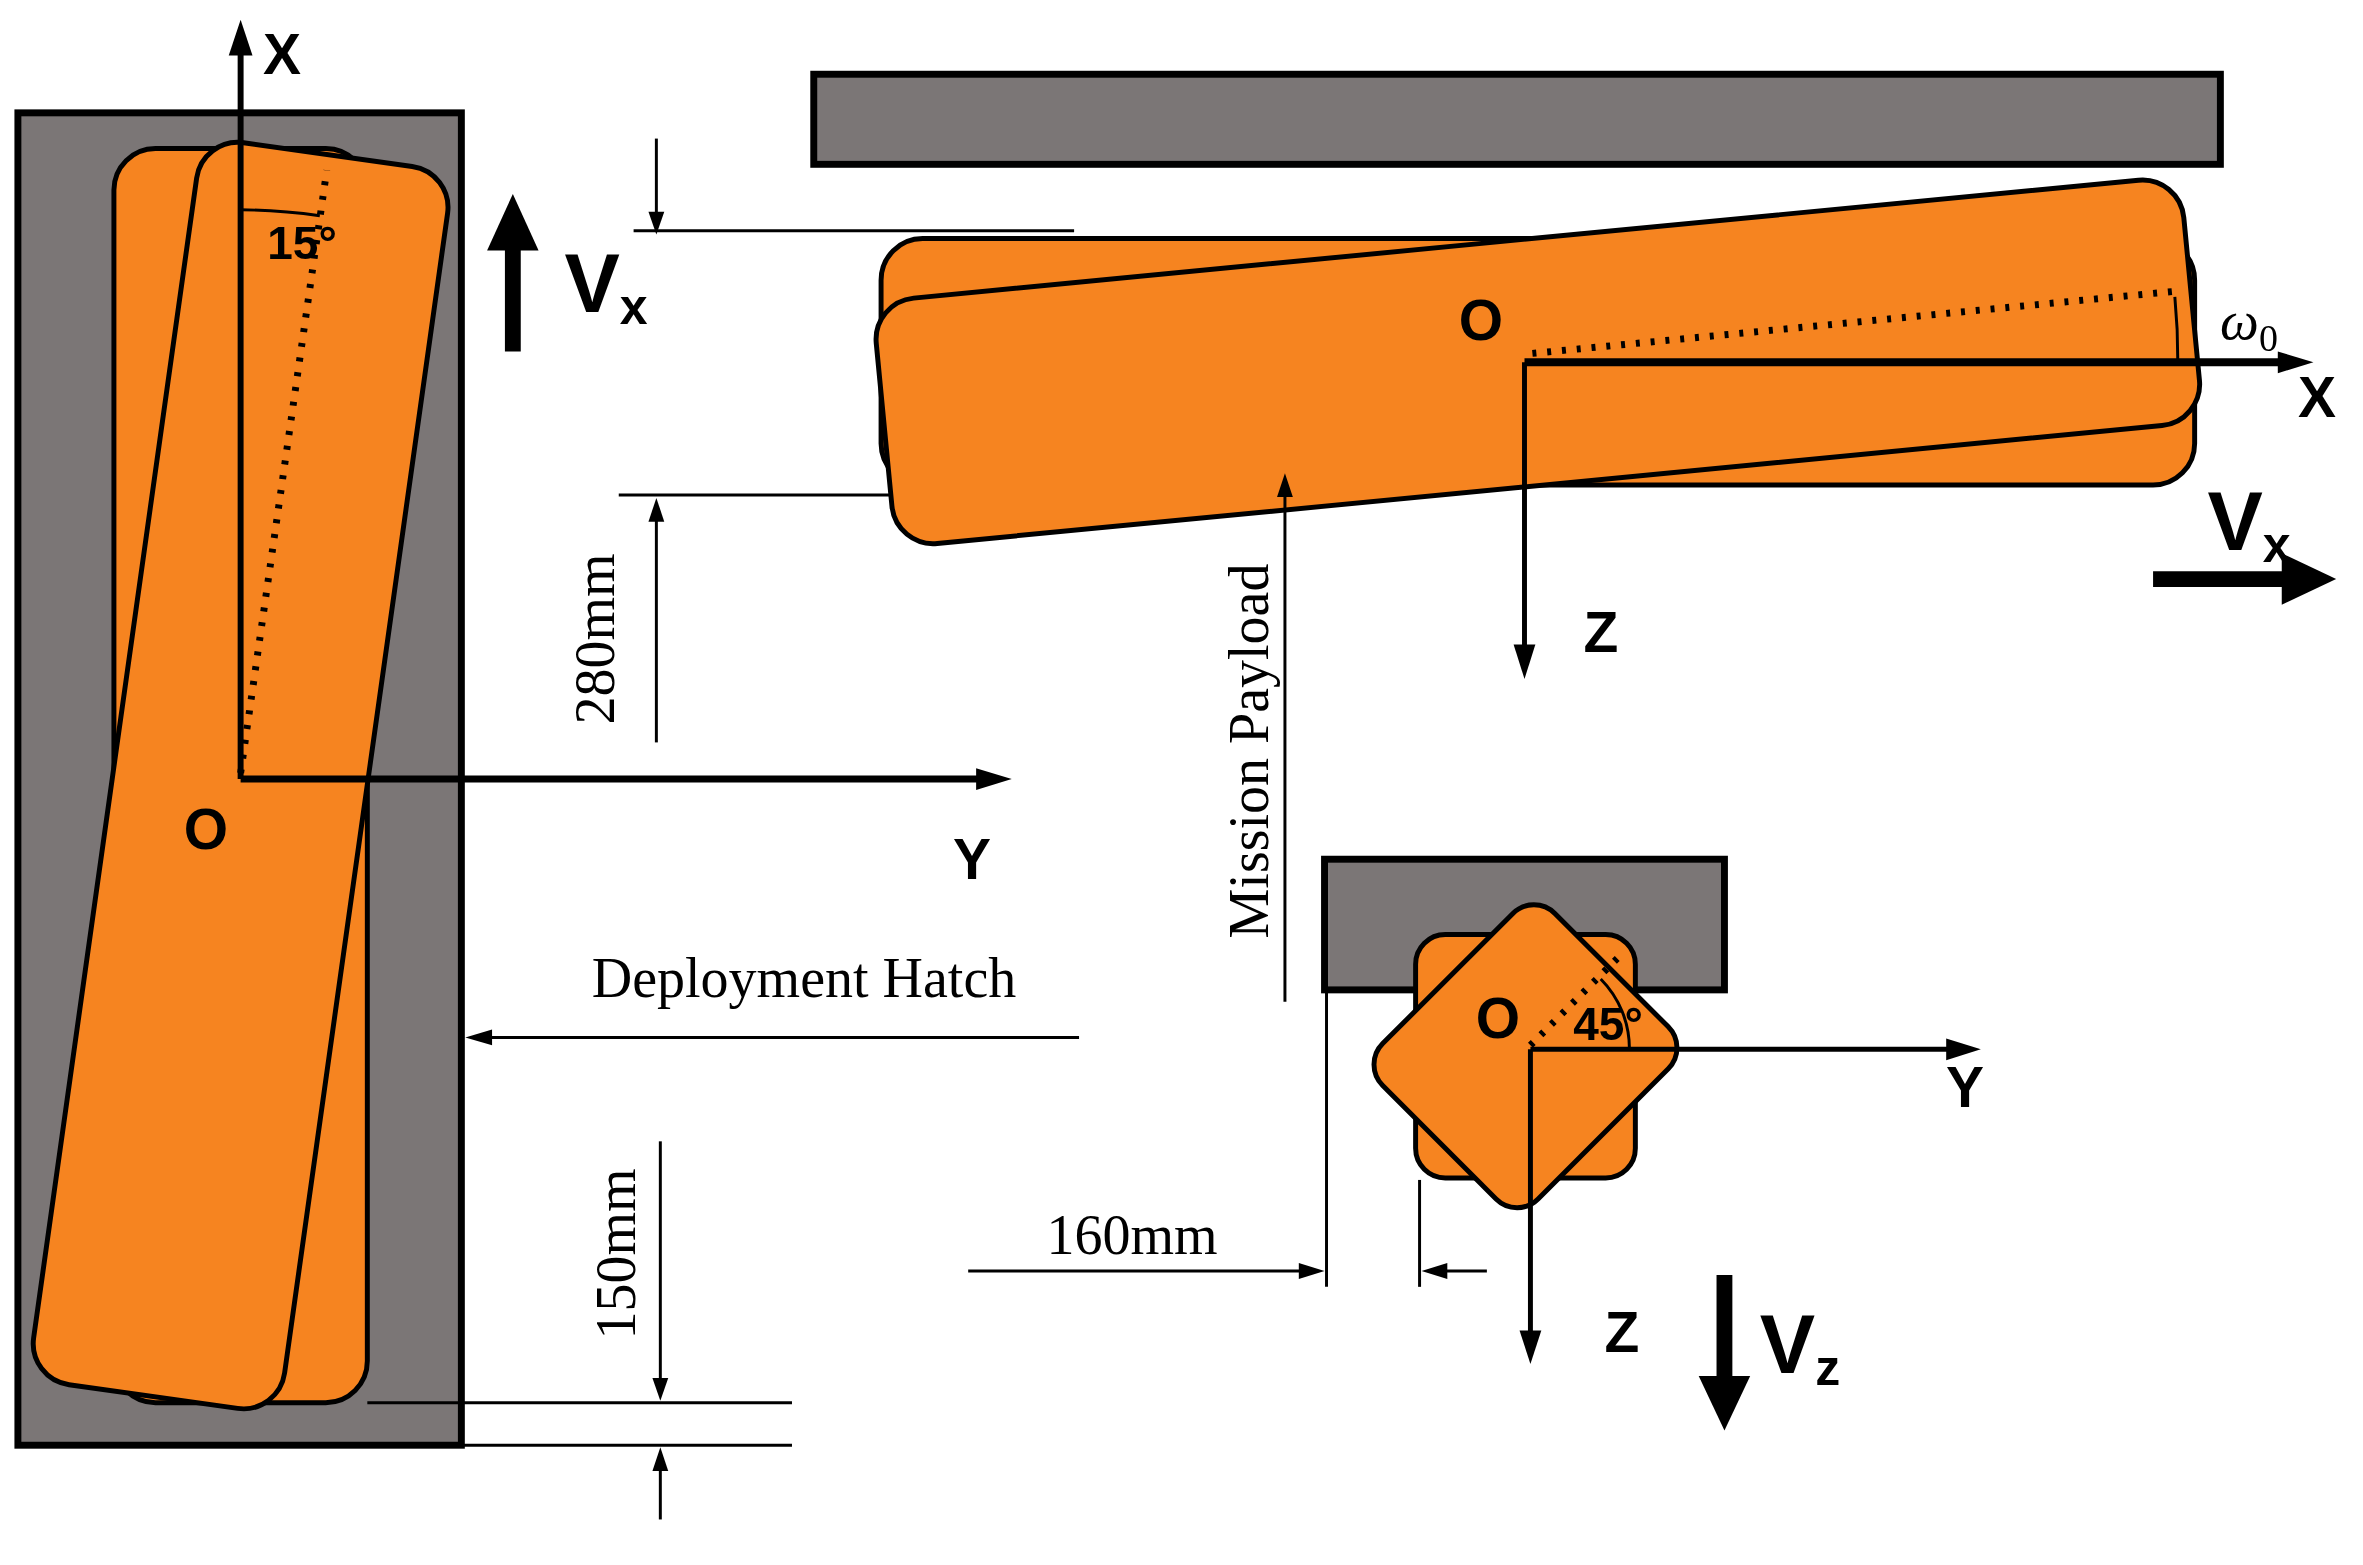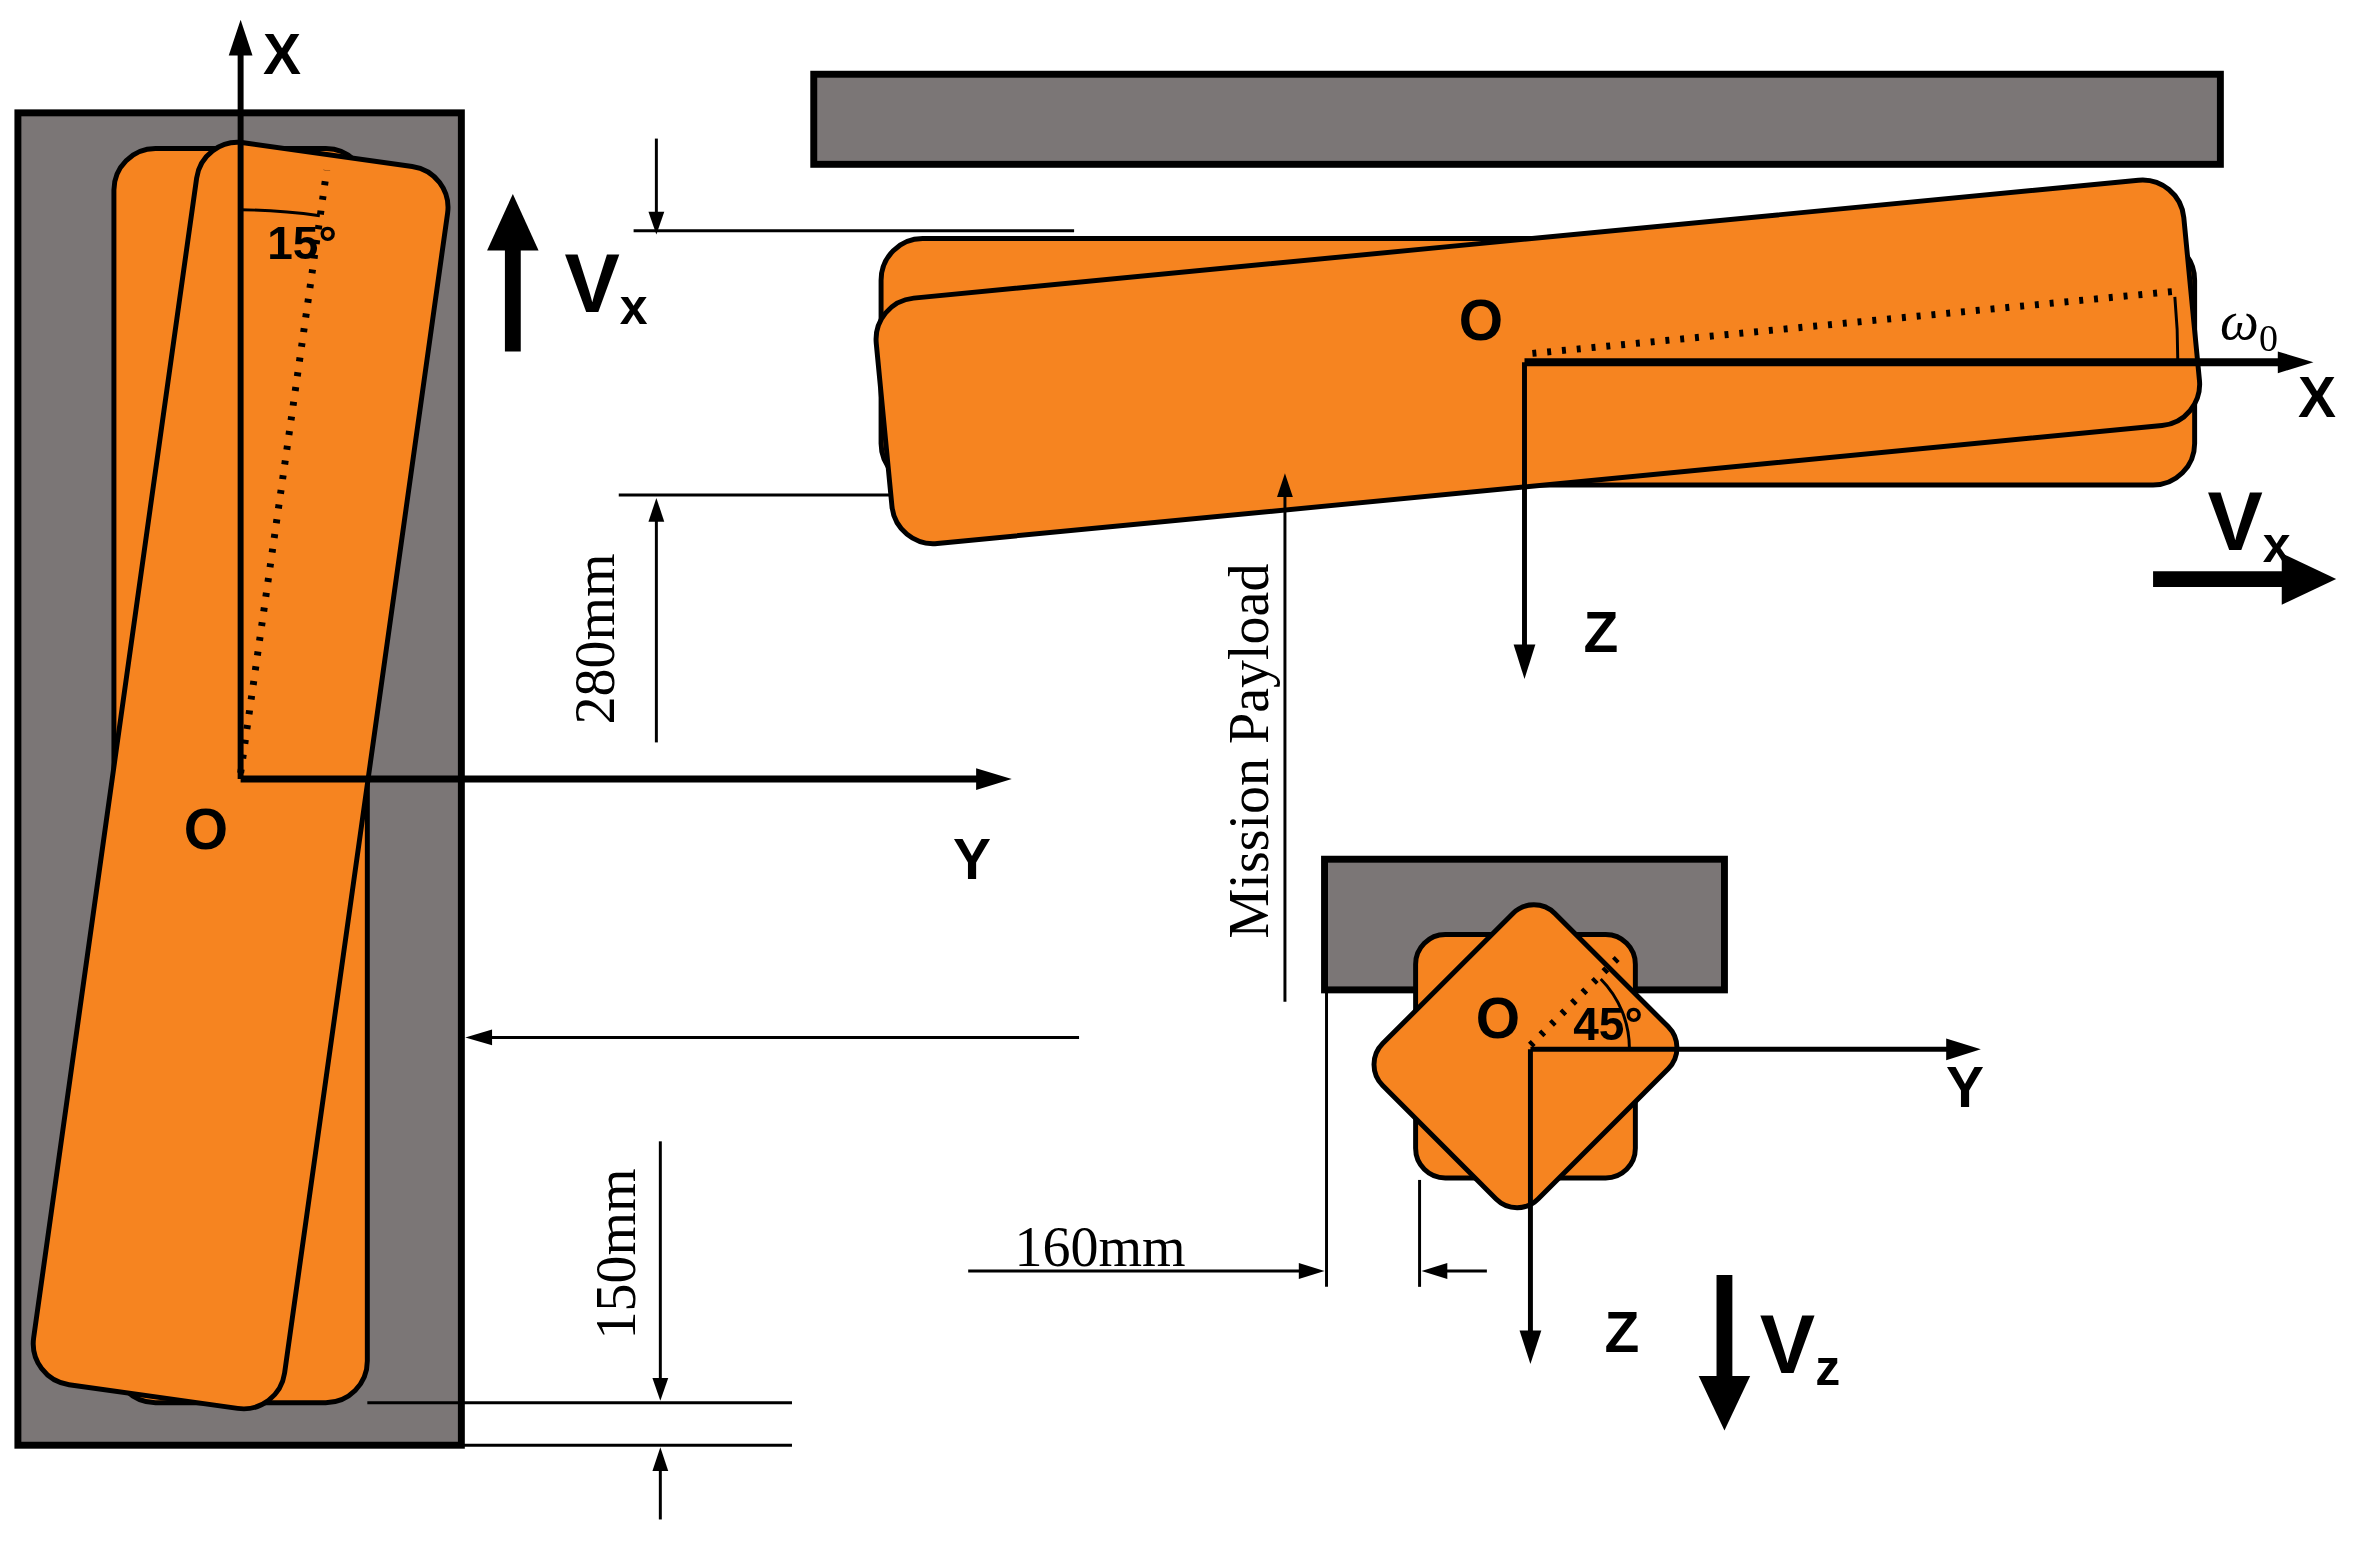--- a/index.html
+++ b/index.html
@@ -109,20 +109,21 @@
 
 <div class="lbl axisLbl" style="left:282px;top:54px;">X</div>
 <div class="lbl axisLbl" style="left:206px;top:829px;">O</div>
 <div class="lbl axisLbl" style="left:972px;top:859px;">Y</div>
 <div class="lbl angleLbl" style="left:302px;top:243px;">15°</div>
 <div class="lbl vec" style="left:606px;top:287px;">
   <span class="base">V</span>
       <span class="sub">x</span>
 </div>
 <div class="lbl dimLbl rot" style="left:595px;top:639px;">280mm</div>
+<div class="lbl dimLbl" style="left:804px;top:978px;">Deployment Hatch</div>
 <div class="lbl dimLbl rot" style="left:616px;top:1254px;">150mm</div>
 
 <div class="lbl axisLbl" style="left:1481px;top:320px;">O</div>
 <div class="lbl omega" style="left:2249px;top:325px;display:inline-flex;align-items:flex-start;transform:translate(-50%,-50%);">
   <span class="base">ω</span>
       <span class="sub">0</span>
 </div>
 <div class="lbl axisLbl" style="left:2317px;top:397px;">X</div>
 <div class="lbl axisLbl" style="left:1601px;top:632px;">Z</div>
 <div class="lbl vec" style="left:2249px;top:525px;">
@@ -132,16 +133,16 @@
 <div class="lbl dimLbl rot" style="left:1249px;top:751px;">Mission Payload</div>
 
 <div class="lbl axisLbl" style="left:1498px;top:1018px;">O</div>
 <div class="lbl angleLbl" style="left:1608px;top:1024px;">45°</div>
 <div class="lbl axisLbl" style="left:1965px;top:1087px;">Y</div>
 <div class="lbl axisLbl" style="left:1622px;top:1332px;">Z</div>
 <div class="lbl vec" style="left:1800px;top:1348px;">
   <span class="base">V</span>
       <span class="sub">z</span>
 </div>
-<div class="lbl dimLbl" style="left:1100px;top:1235px;margin-top:12px;">160mm</div>
+<div class="lbl dimLbl" style="left:1132px;top:1235px;">160mm</div>
 
 </div>
 
 
 </body></html>

